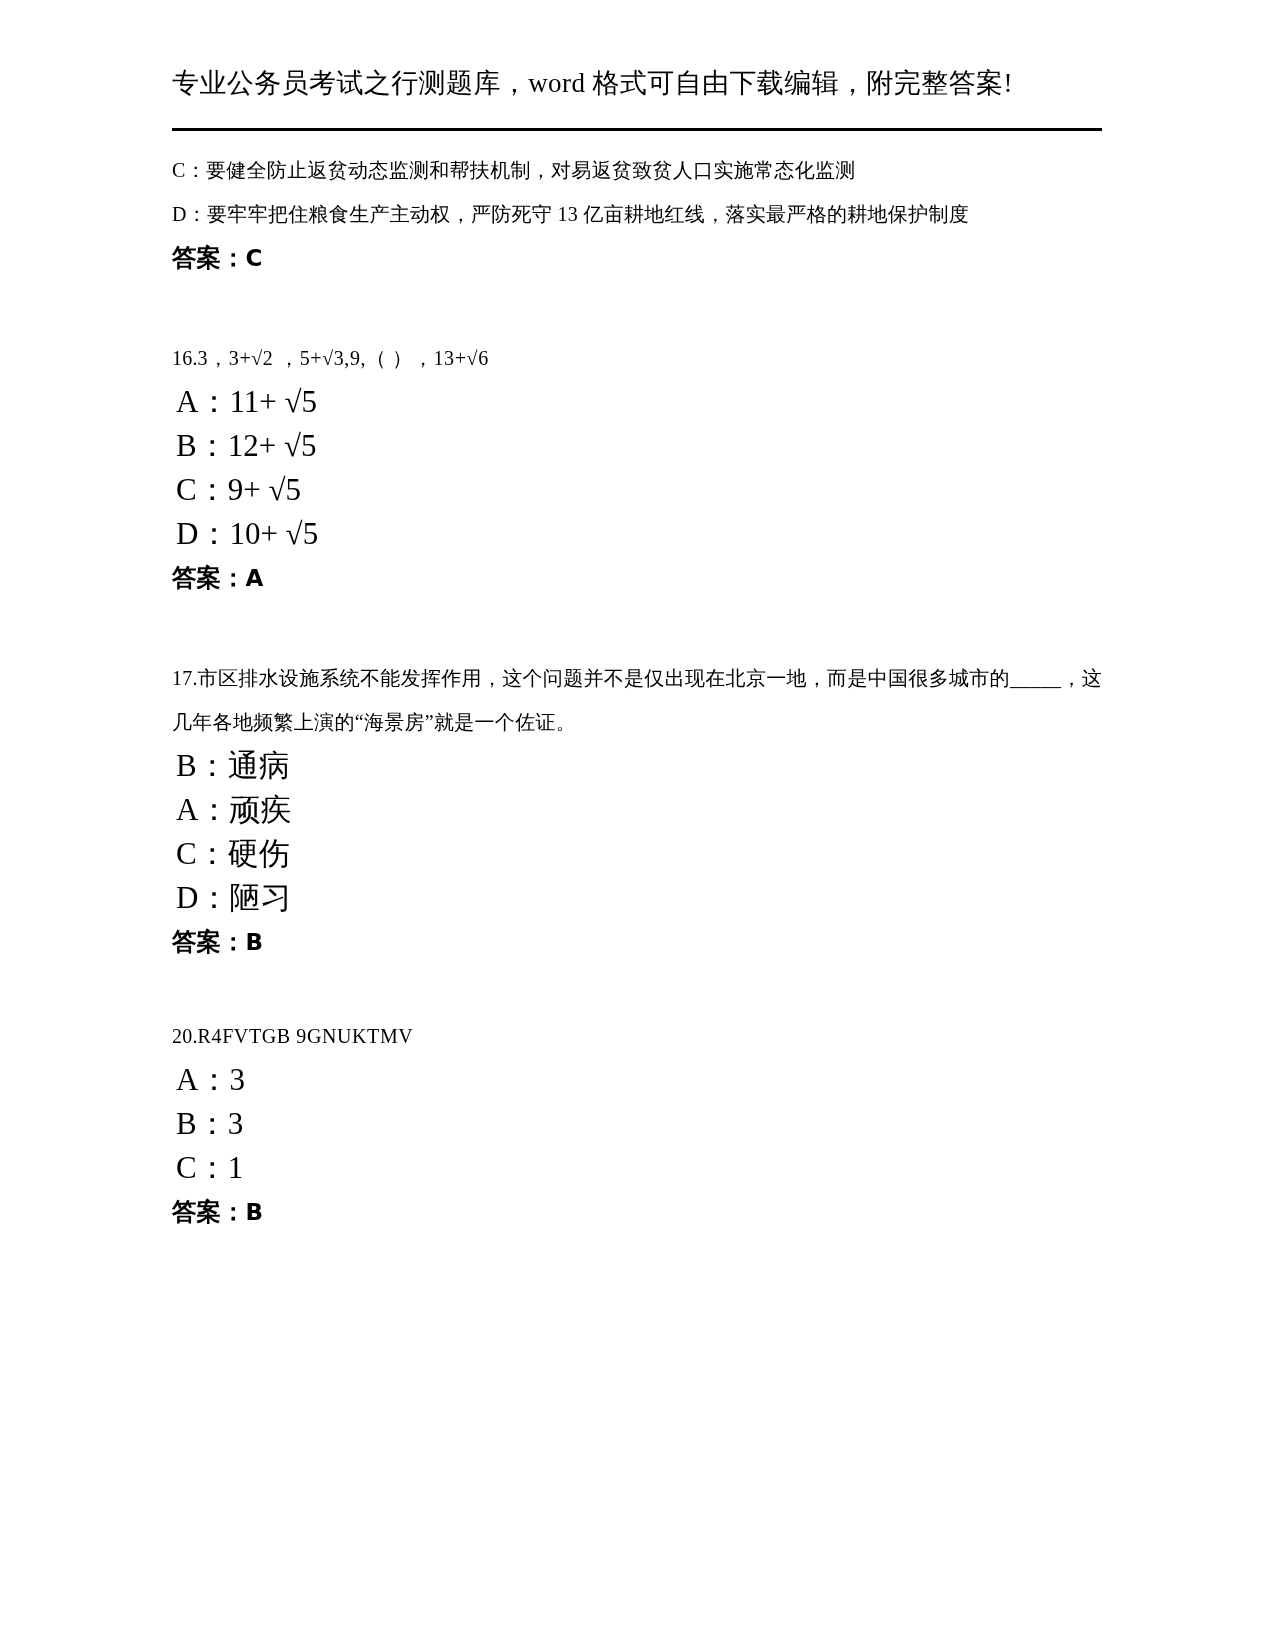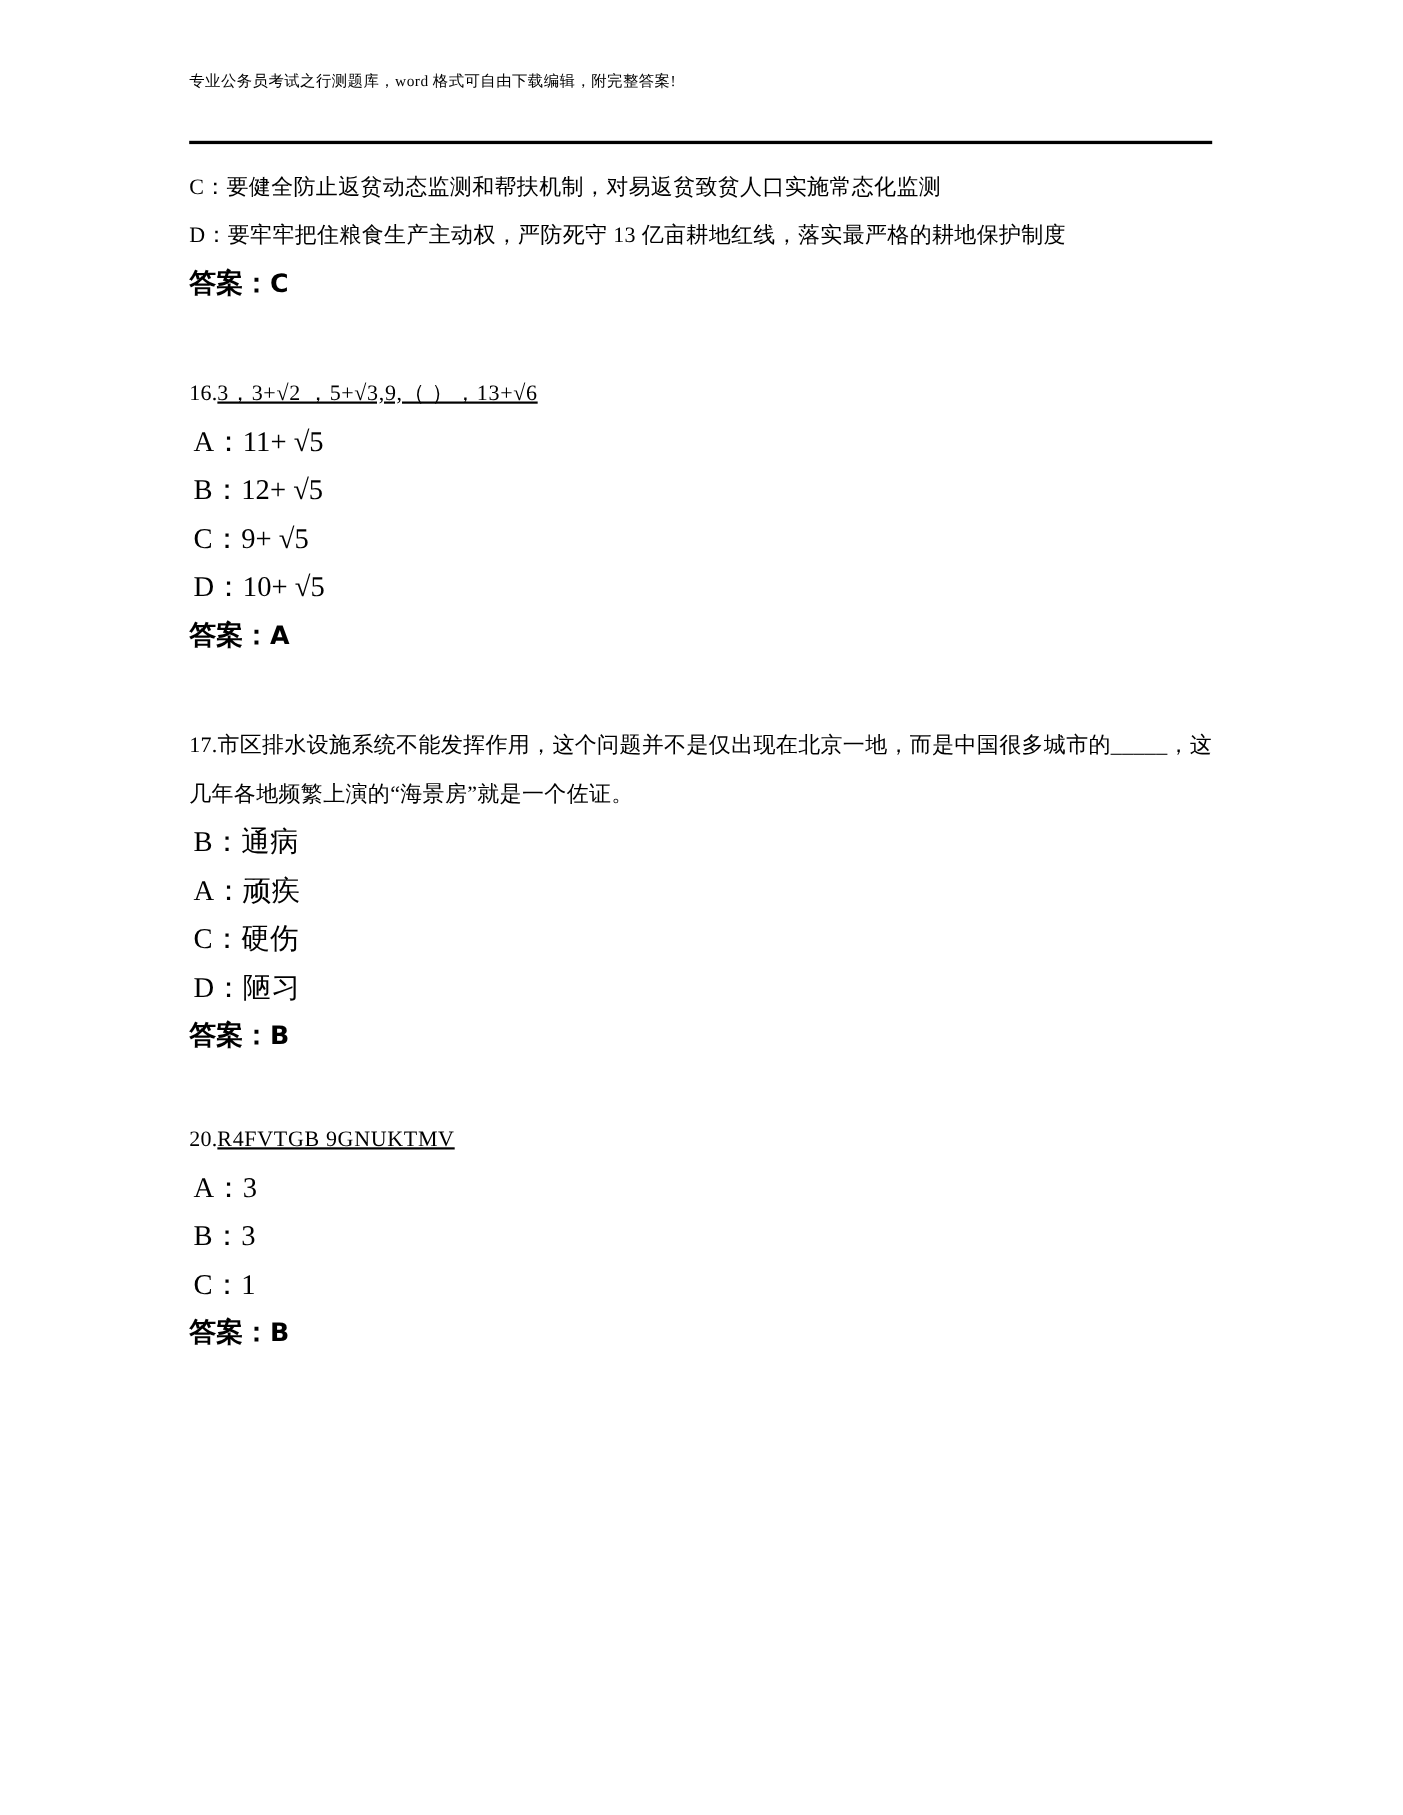--- a/index.html
+++ b/index.html
@@ -15,21 +15,21 @@
     box-sizing: border-box;
     font-family: "Liberation Serif", "DejaVu Serif", serif;
     color: #000000;
     overflow: hidden;
   }
   .header {
     position: absolute;
     left: 172px;
     top: 66px;
     width: 930px;
-    font-size: 14px;
+    font-size: 27px;
     line-height: 1.3;
     letter-spacing: 0.4px;
     white-space: nowrap;
   }
   .rule {
     position: absolute;
     left: 172px;
     top: 128px;
     width: 930px;
     border-top: 2px solid #000;
@@ -44,21 +44,21 @@
     width: 930px;
   }
   .para {
     font-size: 20px;
     line-height: 44px;
     letter-spacing: 0.3px;
     text-align: justify;
     margin: 0;
   }
   .opt {
-    font-size: 26px;
+    font-size: 31px;
     line-height: 44px;
     margin: 0;
     padding-left: 4px;
   }
   .ans {
     font-size: 24.5px;
     line-height: 44px;
     margin: 0;
     font-weight: 700;
   }
@@ -71,21 +71,20 @@
     letter-spacing: 0.2px;
   }
   .block {
     margin: 0;
   }
   .gap-lg { height: 56px; }
   .gap-md { height: 50px; }
   .mono-ish {
     font-family: "Liberation Serif", serif;
     letter-spacing: 0.6px;
-    text-decoration: underline;
   }
 </style>
 </head>
 <body>
 
 <div class="page">
 
   <div class="header">专业公务员考试之行测题库，word 格式可自由下载编辑，附完整答案!</div>
   <div class="rule"></div>
 

